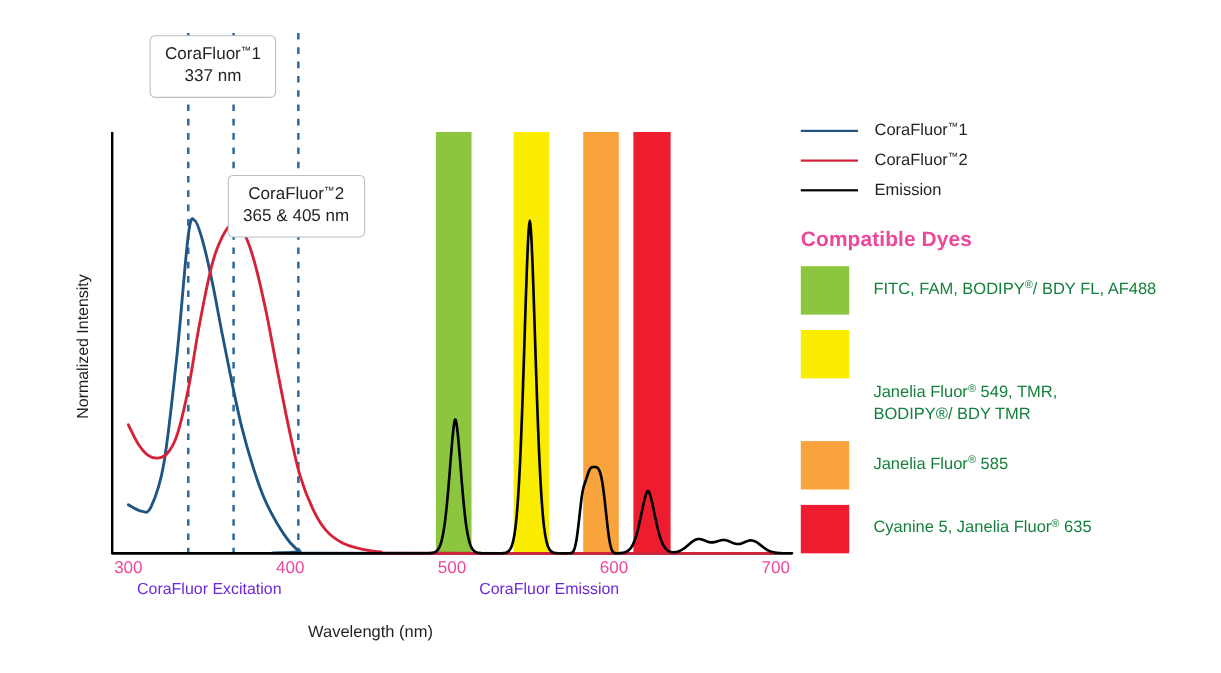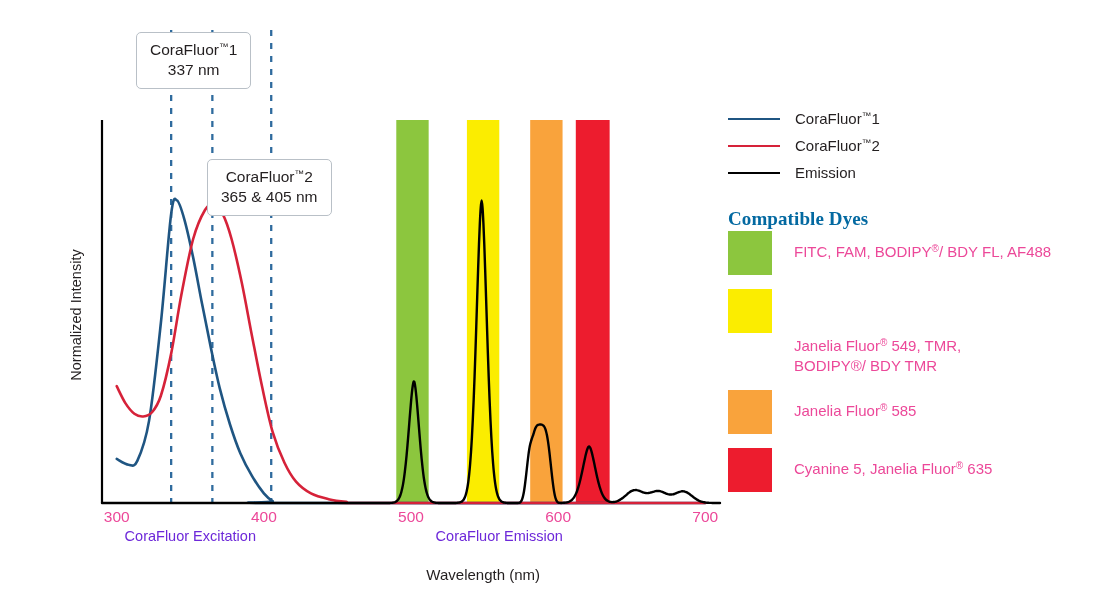--- a/index.html
+++ b/index.html
@@ -67,21 +67,21 @@
     width: 260px;
     margin-left: -130px;
   }
   #xaxis-title {
     position: absolute;
     left: 410px;
     top: 566px;
     font-size: 15px;
     color: #231f20;
     width: 260px;
-    text-align: right;
+    text-align: left;
     margin-left: -130px;
   }
   #yaxis-title {
     position: absolute;
     left: -24px;
     top: 307px;
     width: 200px;
     text-align: center;
     font-size: 14.5px;
     color: #231f20;
@@ -107,42 +107,41 @@
     border-top-style: solid;
     margin-right: 15px;
     flex: none;
   }
   .line-legend-label {
     font-size: 15px;
     color: #231f20;
   }
   #dyes-title {
     margin-top: 22px;
-    margin-bottom: 1px;
+    margin-bottom: 12px;
     font-size: 19px;
     font-weight: bold;
-    color: #0369a1;
+    color: #ec4899;
     letter-spacing: 0.1px;
-    font-family: Liberation Serif, serif;
   }
   .dye-row {
     display: flex;
     align-items: flex-start;
     margin-bottom: 14px;
     min-height: 44px;
   }
   .dye-swatch {
     width: 44px;
     height: 44px;
     flex: none;
     margin-right: 22px;
   }
   .dye-label {
     font-size: 15px;
-    color: #ec4899;
+    color: #15803d;
     line-height: 1.32;
     padding-top: 11px;
   }
   .dye-row.two-line .dye-label { padding-top: 3px; margin-top: 44px; }
   .reg {
     font-size: 10px;
     vertical-align: 0.5em;
   }
 </style>
 </head>

